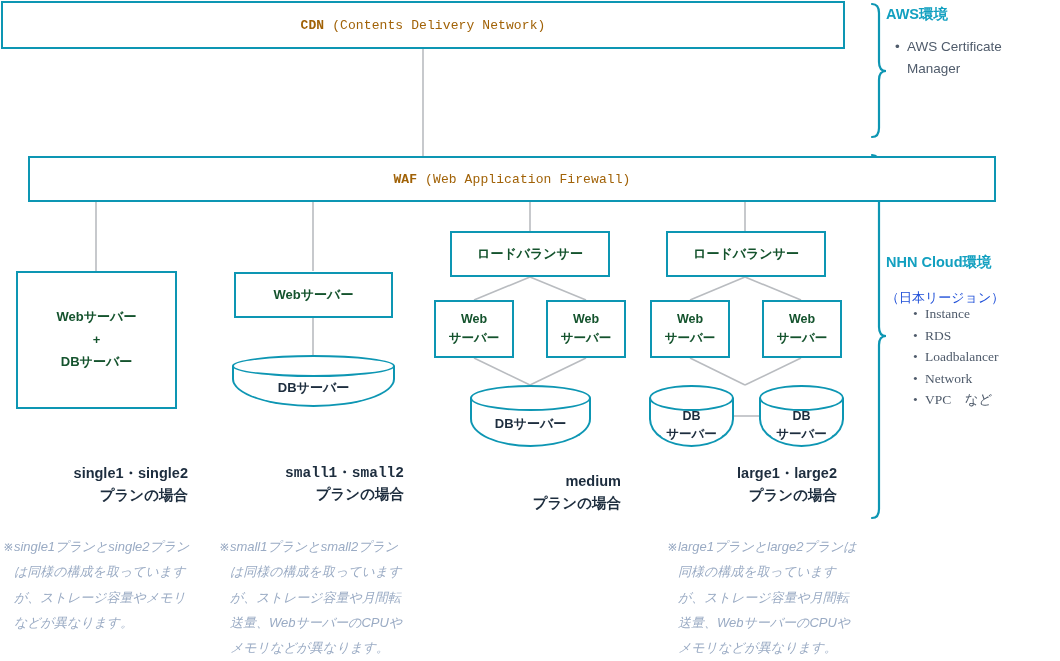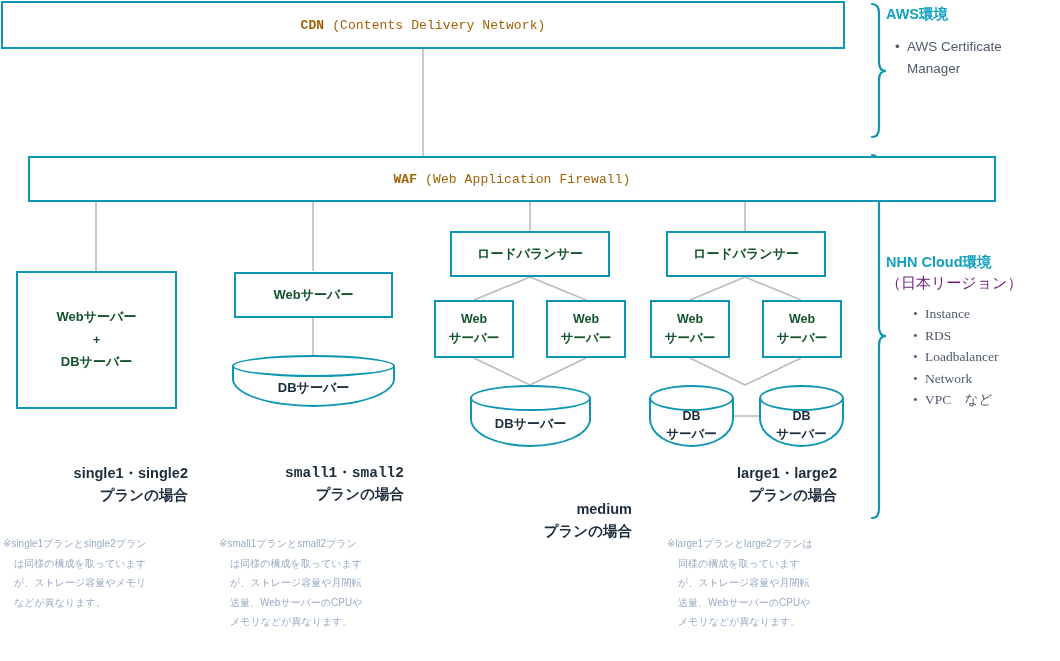--- a/index.html
+++ b/index.html
@@ -97,40 +97,42 @@
     position: absolute;
     text-align: right;
     font-size: 14.5px;
     font-weight: bold;
     line-height: 1.55;
     color: #1d2d3e;
   }
 
   .footnote {
     position: absolute;
-    font-size: 10px;
+    font-size: 13px;
     line-height: 1.95;
     color: #9aabc4;
     text-indent: 0;
+    font-style: italic;
   }
   .footnote .fn-line { display: block; white-space: pre; }
   .footnote .fn-line.ind { padding-left: 11px; }
 
   .legend-title {
     position: absolute;
     color: #12a0c0;
     font-weight: bold;
     font-size: 14.5px;
     line-height: 1.35;
   }
   .legend-sub {
     display: block;
     font-weight: normal;
-    font-size: 15px;
-    color: #701a75;
+    font-size: 13px;
+    color: #1d4ed8;
+    margin-top: 16px;
   }
   .legend-list {
     position: absolute;
     margin: 0;
     padding: 0;
     list-style: none;
     font-size: 13.5px;
     line-height: 1.6;
     color: #4f5b6b;
   }
@@ -250,21 +252,21 @@
       <div>サーバー</div>
     </div>
   </div>
 
   <div class="cyl" style="left:470px; top:385px; width:121px; height:62px;">
     <div class="body" style="top:13px; height:49px;"></div>
     <div class="top" style="height:26px;"></div>
     <div class="cyl-text" style="top:30px;">DBサーバー</div>
   </div>
 
-  <div class="plan-label" style="left:450px; top:470px; width:182px;margin-top:28px;">
+  <div class="plan-label" style="left:439px; top:470px; width:182px;">
     <div>medium</div>
     <div>プランの場合</div>
   </div>
 
   <div class="node boxnode" style="left:666px; top:231px; width:160px; height:46px;">
     <div class="node-label">ロードバランサー</div>
   </div>
 
   <div class="node boxnode" style="left:650px; top:300px; width:80px; height:58px;">
     <div class="node-label small">

